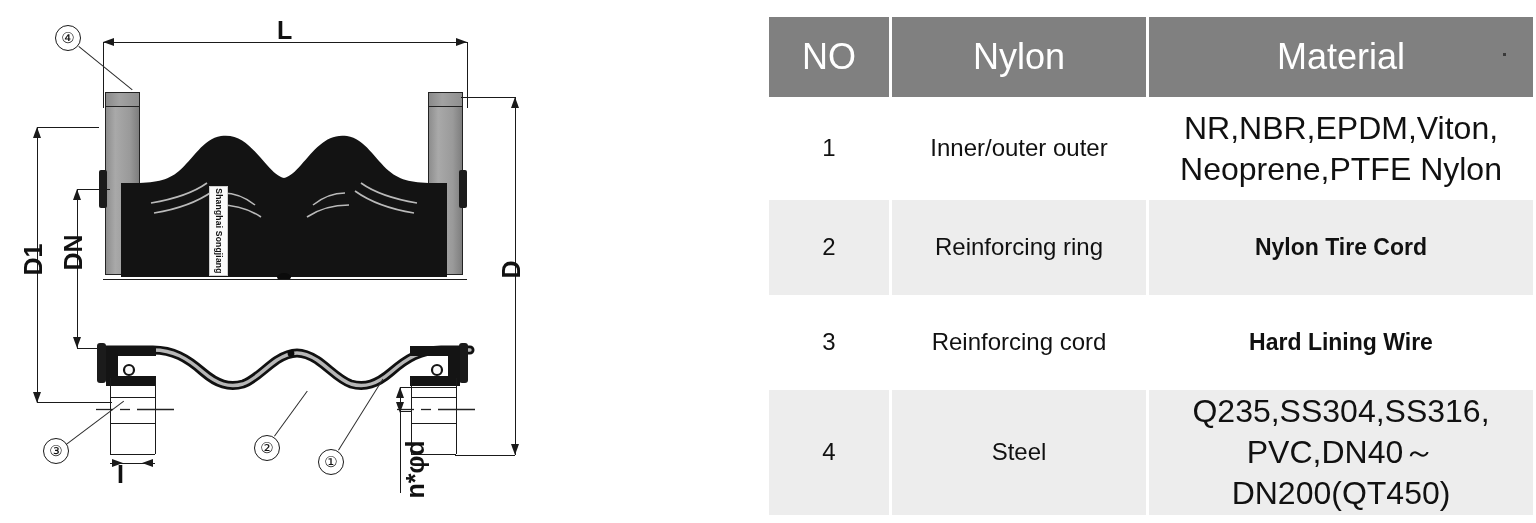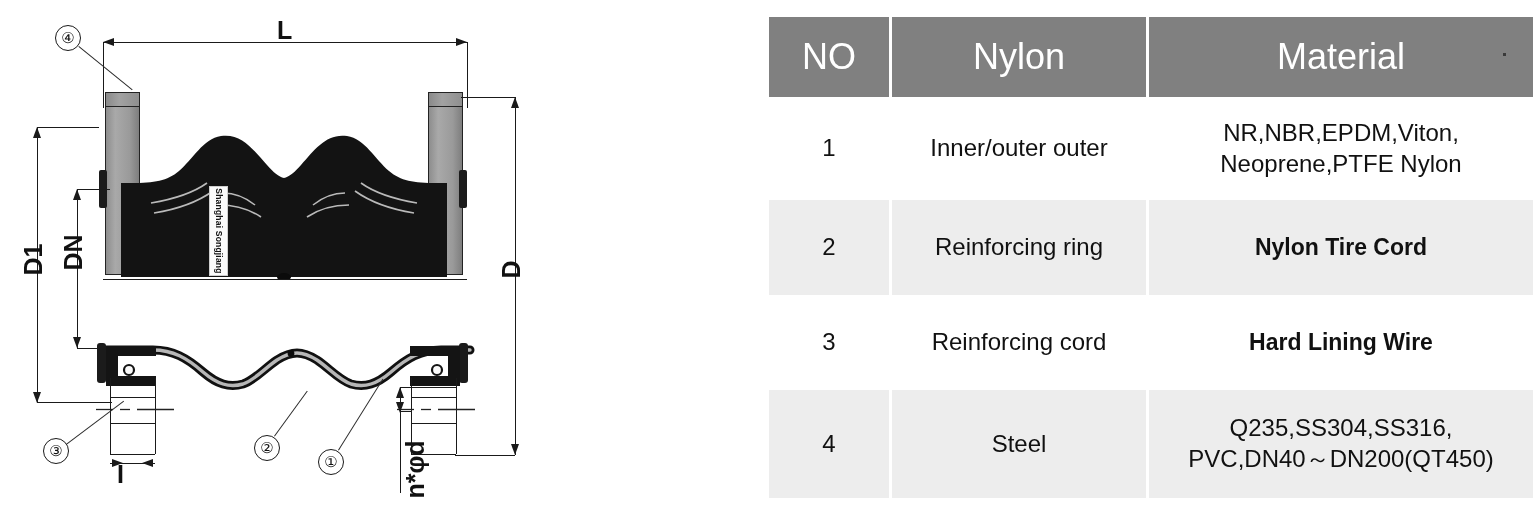--- a/index.html
+++ b/index.html
@@ -48,21 +48,21 @@
   #table{position:absolute;left:766px;top:17px;width:764px;height:484px;}
   table{border-collapse:separate;border-spacing:3px 0;width:764px;table-layout:fixed;}
   thead th{background:#808080;color:#ffffff;font-weight:normal;font-size:36px;
            height:78px;text-align:center;vertical-align:middle;
            font-family:"Liberation Sans",sans-serif;}
   tbody td{text-align:center;vertical-align:middle;color:#111;
            font-family:"Liberation Sans",sans-serif;font-size:24px;line-height:1.28;}
   tbody tr.odd td{background:#ffffff;}
   tbody tr.even td{background:#ededed;}
   td.c-no{font-size:24px;}
-  td.c-mat{font-size:24px;}
+  td.c-mat{font-size:32px;}
   td.c-mat.bold{font-weight:bold;font-size:23px;}
   .mat-l{display:block;}
   .hdr-dot{position:absolute;right:24px;top:36px;width:3px;height:3px;background:#3a3a3a;}
 </style>
 </head>
 <body>
 
 <div id="page">
 
   <div id="drawing">

